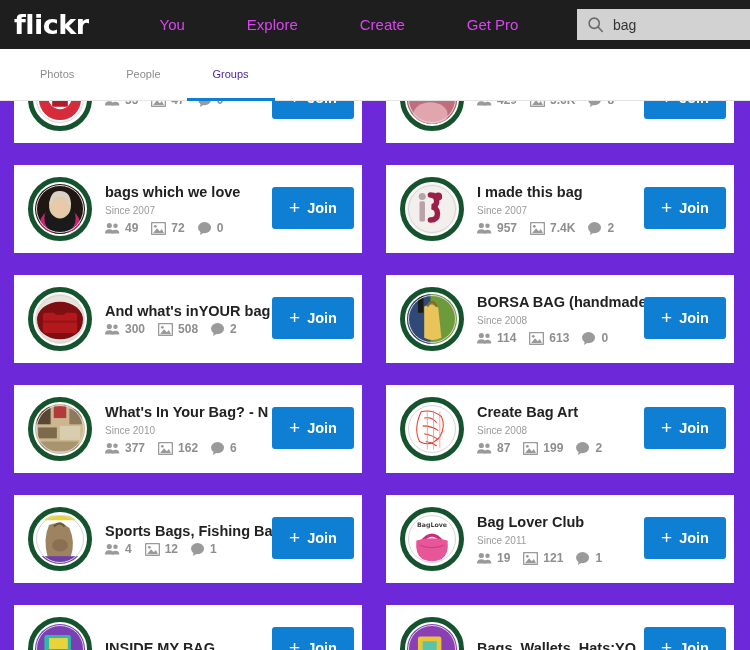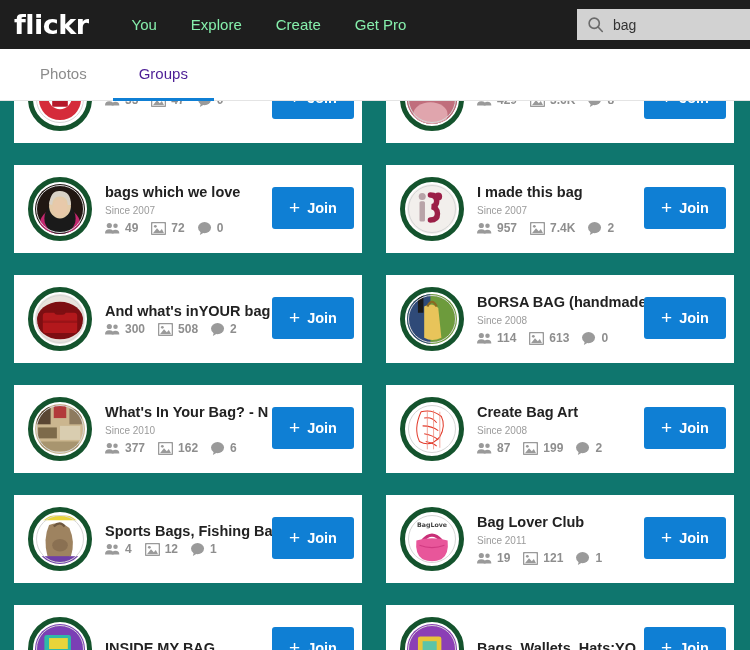--- a/index.html
+++ b/index.html
@@ -12,32 +12,33 @@
   }
 
   
   .topbar {
     position: relative;
     height: 49px;
     background: #1e1e1e;
     display: flex;
     align-items: center;
     padding-left: 14px;
+    gap: 28px;
   }
   .logo {
     font-size: 27px;
     font-weight: bold;
     color: #ffffff;
     letter-spacing: -0.5px;
     line-height: 1;
     margin-right: 26px;
     font-family: "DejaVu Sans", sans-serif;
   }
   .nav-link {
-    color: #86efac;
+    color: #d946ef;
     font-size: 15px;
     padding: 0 17px;
     text-decoration: none;
     white-space: nowrap;
     line-height: 49px;
   }
   .search-wrap {
     position: absolute;
     left: 577px;
     top: 9px;
@@ -61,34 +62,34 @@
     height: 52px;
     background: #ffffff;
     display: flex;
     align-items: stretch;
     padding-left: 14px;
     border-bottom: 1px solid #e4e4e4;
   }
   .tab {
     display: flex; align-items: center;
     padding: 0 26px;
-    font-size: 15px;
+    font-size: 11px;
     color: #8b8b8b;
     cursor: pointer;
     border-bottom: 3px solid transparent;
     margin-bottom: -1px;
   }
   .tab.active { color: #4c1d95; border-bottom-color: #0f7fd4; }
 
   
   .results {
     position: relative;
     height: 549px;
     overflow: hidden;
-    background: #0f766e;
+    background: #6d28d9;
   }
   .grid {
     position: absolute;
     left: 0; right: 0;
     top: -46px;
     display: flex;
     flex-wrap: wrap;
     padding: 0 14px;
     gap: 22px 24px;
   }
@@ -203,20 +204,23 @@
       <line x1="13" y1="13" x2="18" y2="18.2" stroke="#6b6b6b" stroke-width="1.9" stroke-linecap="round"></line>
     </svg>
     <input class="search-input" type="text" value="bag" style="">
   </div>
 </div>
 
 <div class="tabbar">
   <div class="tab">
     <span>Photos</span>
   </div>
+  <div class="tab">
+    <span>People</span>
+  </div>
   <div class="tab active">
     <span>Groups</span>
   </div>
 </div>
 
 <div class="results">
   <div class="grid" id="grid">
       <div class="card">
         <div class="avatar-ring">
           <div class="avatar">

